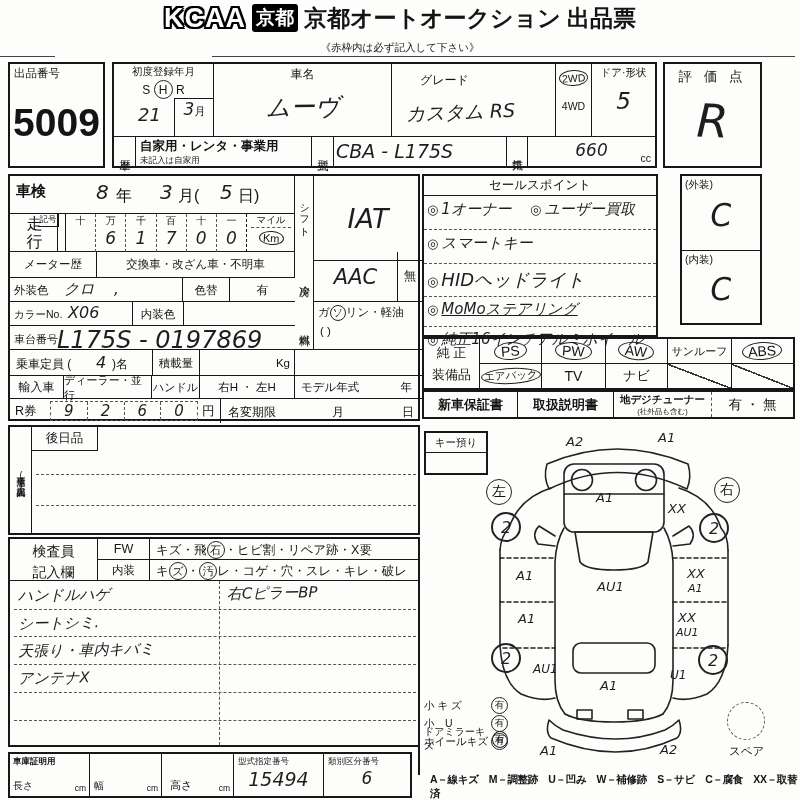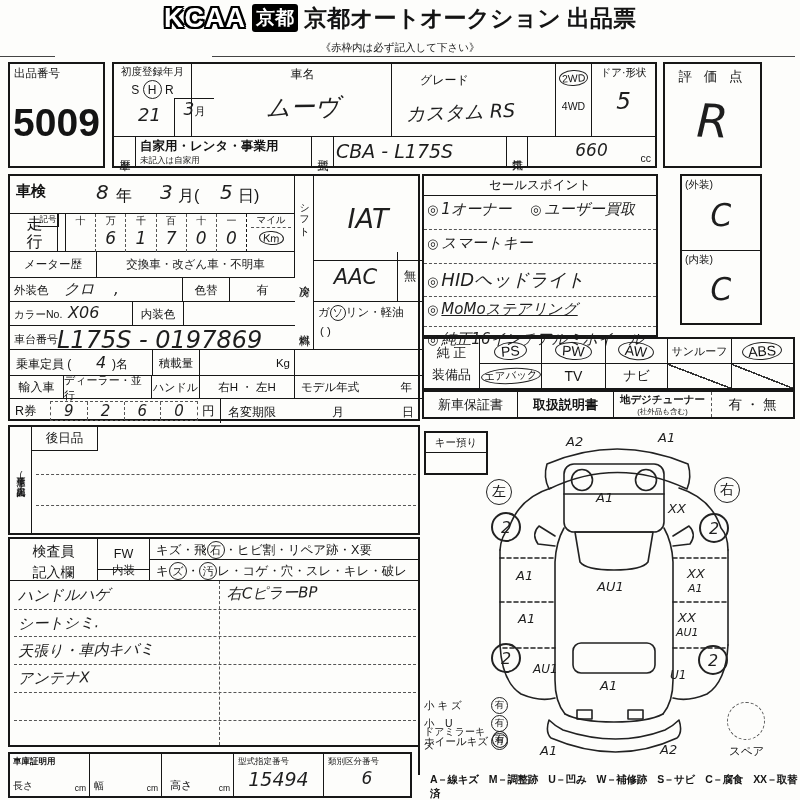--- a/index.html
+++ b/index.html
@@ -39,21 +39,21 @@
 
   <div class="a b" style="left:8px;top:62px;width:97px;height:106px;border-width:2.6px">
     <div class="a" style="left:4px;top:2px;font-size:11.5px">出品番号</div>
     <div class="a c" style="left:0;top:22px;width:93px;height:74px;font-size:39px;font-weight:bold">5009</div>
   </div>
 
   <div class="a b" style="left:112px;top:62px;width:545px;height:106px;border-width:2.6px">
 
     <div class="a" style="left:0;top:72px;width:541px;height:0"></div>
 
-    <div class="a br" style="left:0;top:0;width:78px;height:72px">
+    <div class="a br" style="left:0;top:0;width:100px;height:72px">
       <div style="text-align:center;font-size:10.5px;padding-top:1px">初度登録年月</div>
       <div style="text-align:center;font-size:12px;margin-top:1px">
         <span>S</span>
         <span class="oval" style="width:17px;height:17px">
             <span>H</span>
           </span>
         <span>R</span>
       </div>
       <div class="a hand" style="left:24px;top:40px;font-size:18px">21</div>
       <div class="a bl btp" style="left:60px;top:34px;width:40px;height:38px;text-align:center">
@@ -287,42 +287,42 @@
     <div class="a br c" style="left:56px;top:25px;width:62px;height:24px">
         <span class="oval" style="padding:0 2px;font-size:10.5px;transform:rotate(-3deg)">エアバック</span>
       </div>
     <div class="a br c" style="left:118px;top:25px;width:64px;height:24px;font-size:14px">TV</div>
     <div class="a br c" style="left:182px;top:25px;width:62px;height:24px;font-size:13px">ナビ</div>
     <div class="a br slash" style="left:244px;top:25px;width:64px;height:24px"></div>
     <div class="a slash" style="left:308px;top:25px;width:61px;height:24px"></div>
   </div>
 
   <div class="a b" style="left:422px;top:390px;width:373px;height:29px;border-width:2px">
-    <div class="a br c" style="left:0;top:0;width:94px;height:25px;font-size:13px;font-weight:normal">新車保証書</div>
+    <div class="a br c" style="left:0;top:0;width:94px;height:25px;font-size:13px;font-weight:bold">新車保証書</div>
     <div class="a br c" style="left:94px;top:0;width:96px;height:25px;font-size:13px;font-weight:bold">取扱説明書</div>
     <div class="a dashr" style="left:190px;top:0;width:98px;height:25px;text-align:center">
       <div style="font-size:10.5px;font-weight:bold;padding-top:1px">地デジチューナー</div>
       <div style="font-size:7.5px">(社外品も含む)</div>
     </div>
     <div class="a c" style="left:288px;top:0;width:81px;height:25px;font-size:13.5px">有 ・ 無</div>
   </div>
 
   <div class="a b" style="left:8px;top:425px;width:412px;height:110px;border-width:2px">
     <div class="a br vt" style="left:0;top:0;width:22px;height:106px;font-size:9px;letter-spacing:0">注意事項(出品店記入)</div>
     <div class="a br bb c" style="left:22px;top:0;width:66px;height:24px;font-size:12.5px">後日品</div>
     <div class="a dashb" style="left:26px;top:47px;width:380px;height:0"></div>
     <div class="a dashb" style="left:26px;top:78px;width:380px;height:0"></div>
   </div>
 
   <div class="a b" style="left:8px;top:537px;width:412px;height:210px;border-width:2px">
     <div class="a br bb" style="left:0;top:0;width:88px;height:42px;text-align:center;font-size:14px;line-height:1.5;padding-top:2px">
       <div>検査員</div>
         <div>記入欄</div>
     </div>
-    <div class="a br bb c" style="left:88px;top:0;width:52px;height:31px;font-size:12.5px">FW</div>
+    <div class="a br bb c" style="left:88px;top:0;width:52px;height:21px;font-size:12.5px">FW</div>
     <div class="a bb" style="left:140px;top:0;width:268px;height:21px;font-size:12.5px;padding:2px 0 0 6px;box-sizing:border-box">
       <span>キズ・飛</span><span class="oval" style="width:16px;height:16px;font-size:11px">
           <span>石</span>
         </span><span>・ヒビ割・リペア跡・X要</span>
     </div>
     <div class="a br bb c" style="left:88px;top:21px;width:52px;height:21px;font-size:11.5px">内装</div>
     <div class="a bb" style="left:140px;top:21px;width:268px;height:21px;font-size:12.5px;padding:2px 0 0 6px;box-sizing:border-box">
       <span>キ</span><span class="oval" style="width:16px;height:16px;font-size:11px">
           <span>ズ</span>
         </span><span>・</span><span class="oval" style="width:16px;height:16px;font-size:11px">

